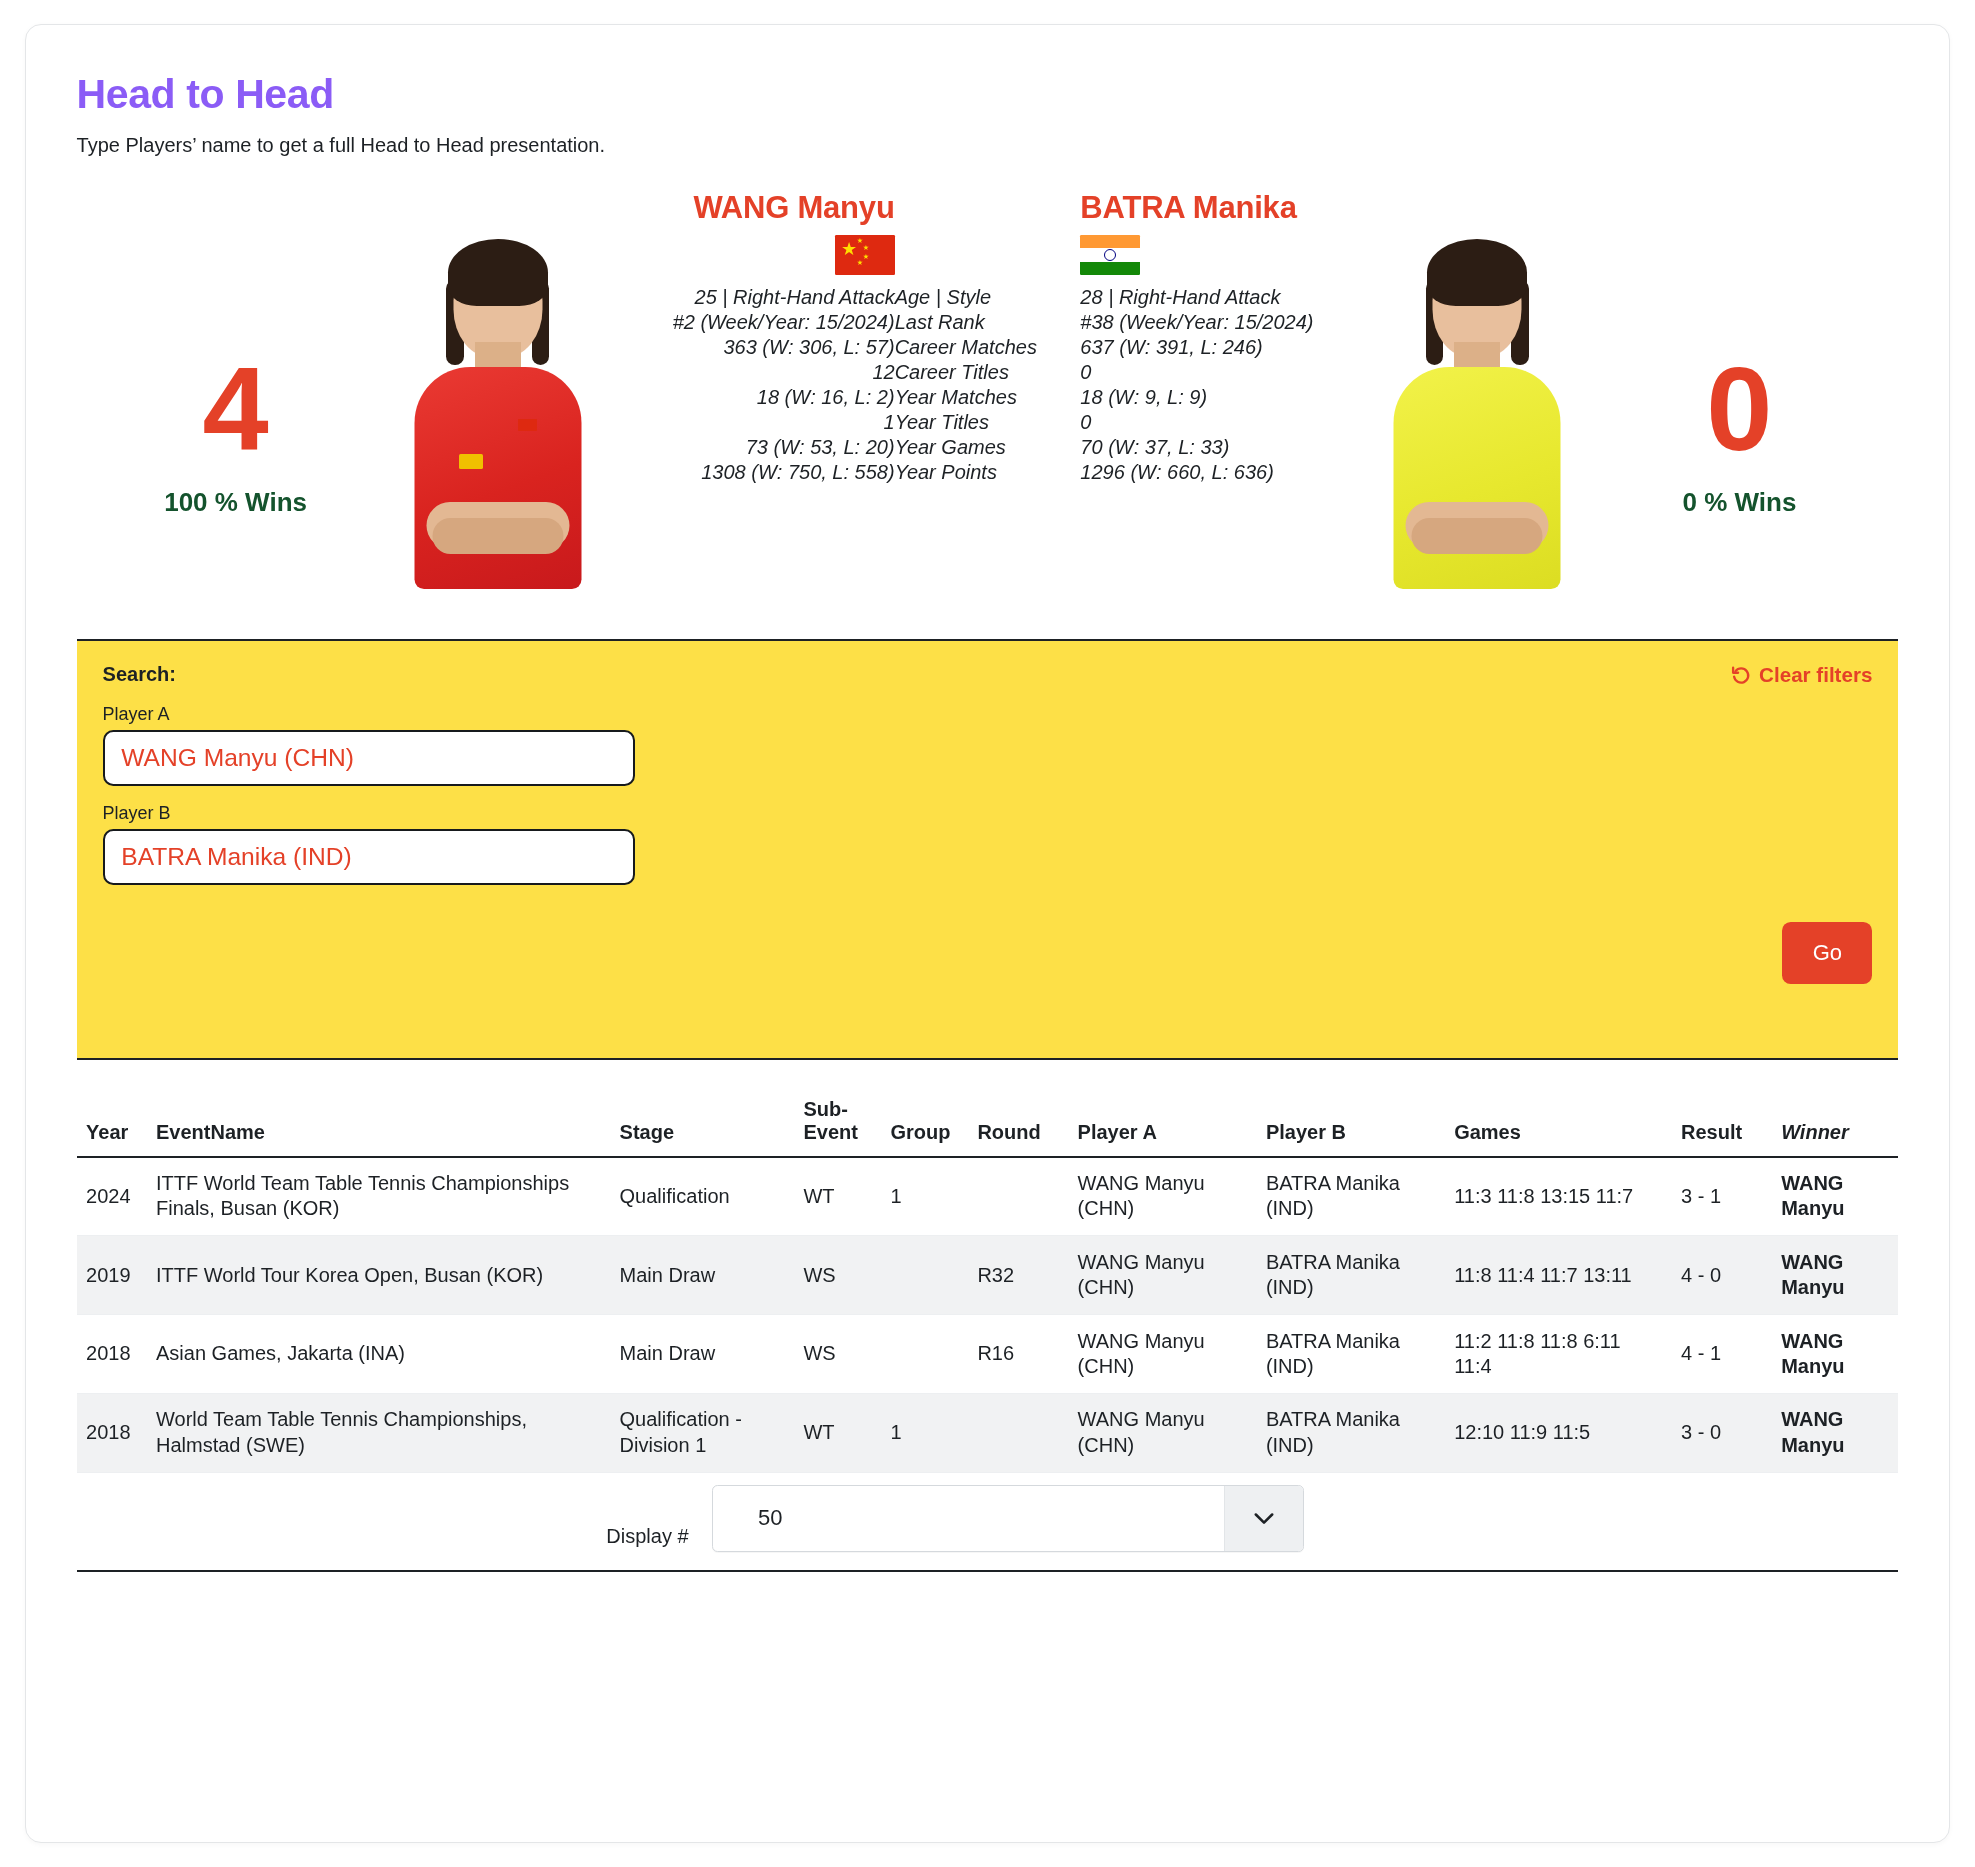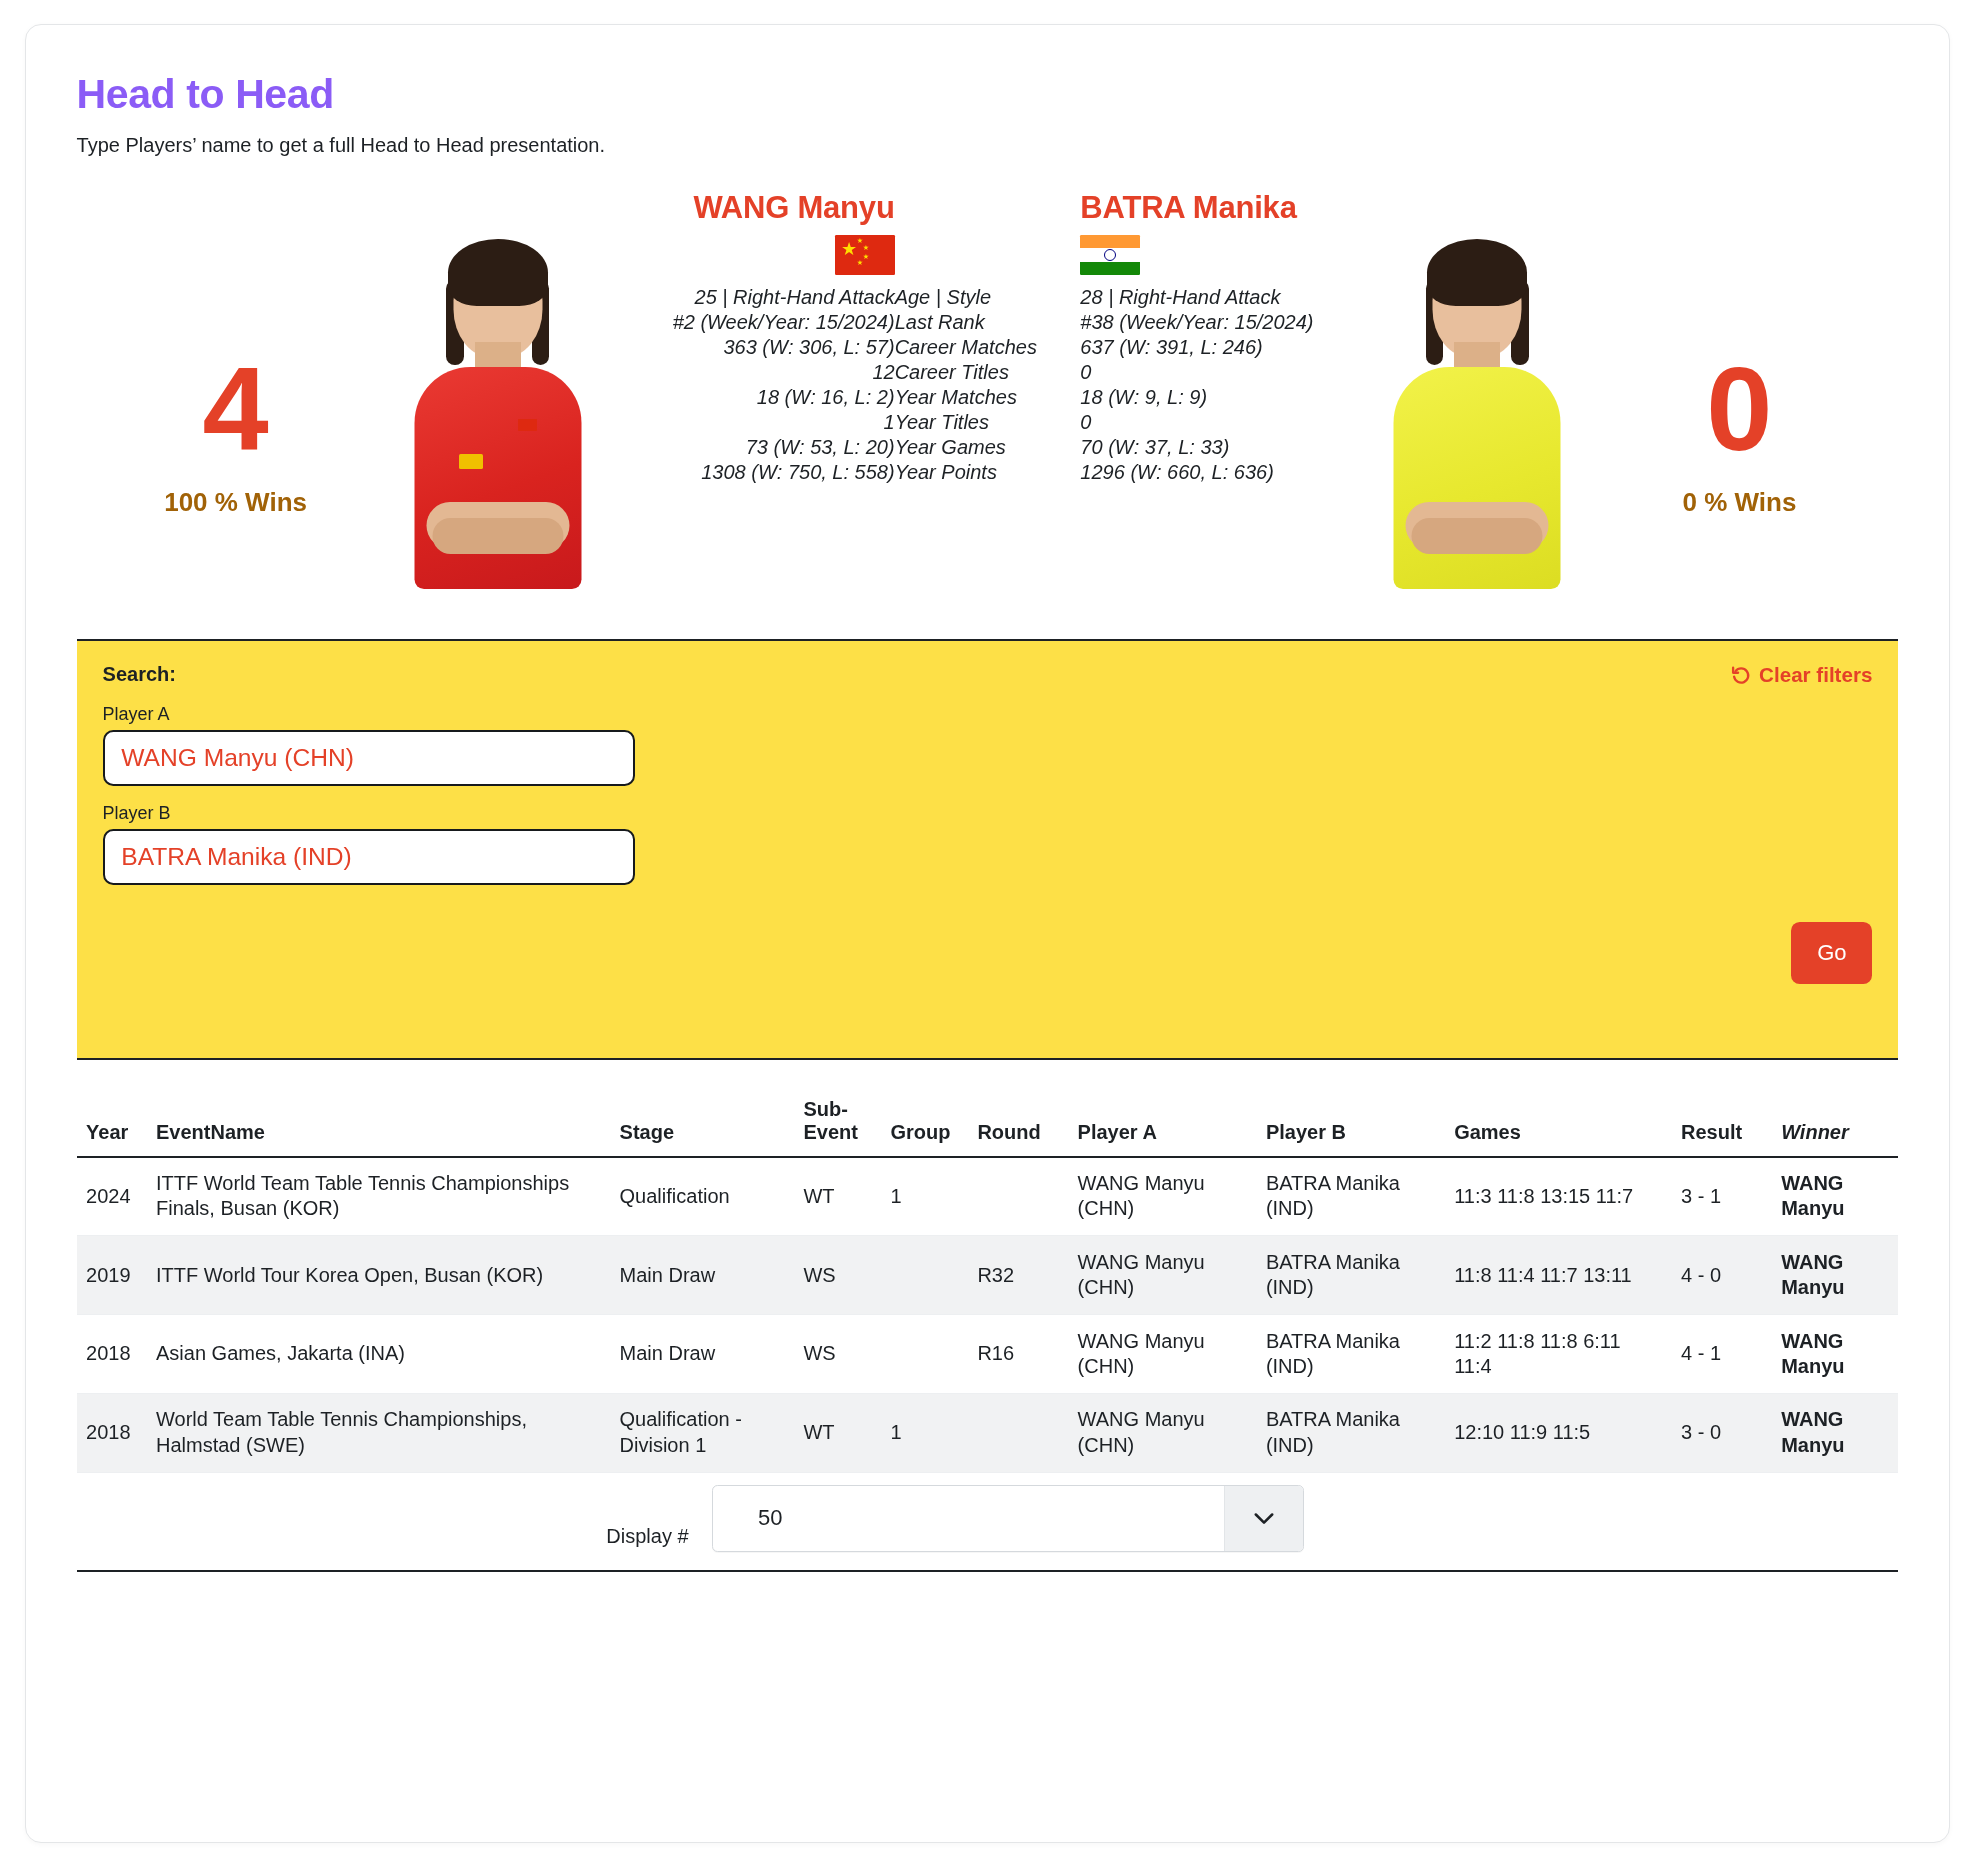--- a/index.html
+++ b/index.html
@@ -65,21 +65,21 @@
   .big-score {
     font-size: 119px;
     font-weight: 700;
     color: #e44128;
     line-height: 0.9;
   }
   .pct-wins {
     margin-top: 24px;
     font-size: 26px;
     font-weight: 700;
-    color: #a16207;
+    color: #14532d;
     white-space: nowrap;
   }
 
   .photo-col {
     width: 206px;
     height: 401px;
     display: flex;
     align-items: flex-end;
     justify-content: center;
     position: relative;
@@ -213,21 +213,21 @@
     border-radius: 10.3px;
     background: #fff;
     color: #e44128;
     font-size: 24.6px;
     font-family: "Liberation Sans", sans-serif;
     padding: 0 16.7px;
     outline: none;
   }
   .go-wrap { display:flex; justify-content:flex-end; margin-top: 37px; }
   .go-btn {
-    width: 81px; height: 62px; border-radius: 8.7px;
+    width: 90px; height: 62px; border-radius: 8.7px;
     background: #e44128; border: none; color: #fff;
     font-size: 22px; font-family: "Liberation Sans", sans-serif;
     cursor: pointer;
   }
 
   
   .results-wrap { margin-top: 38px; }
   table.results { width: 100%; border-collapse: collapse; }
   table.results th {
     text-align: left;

